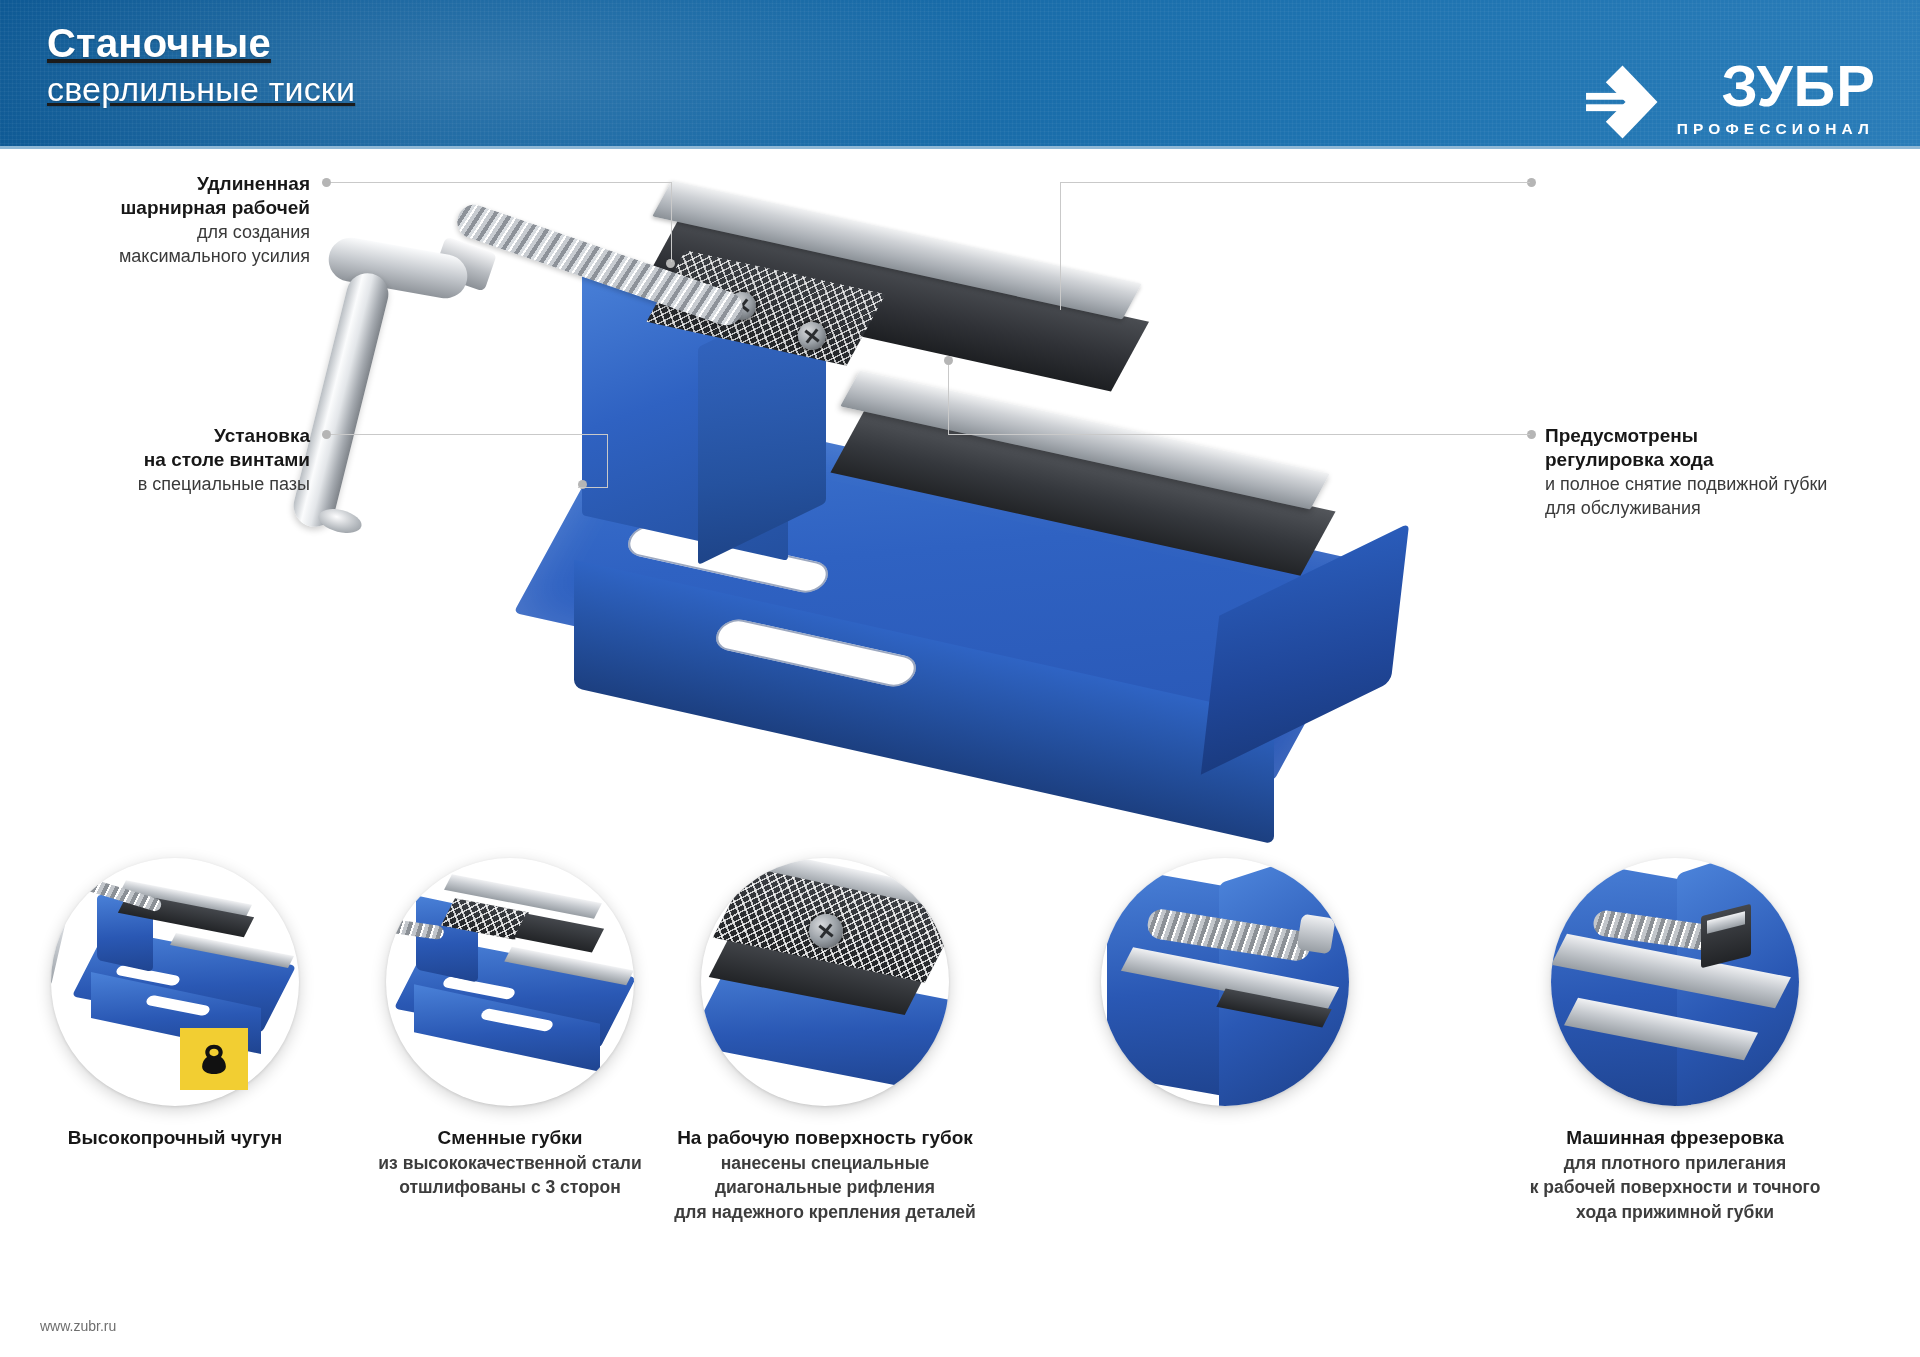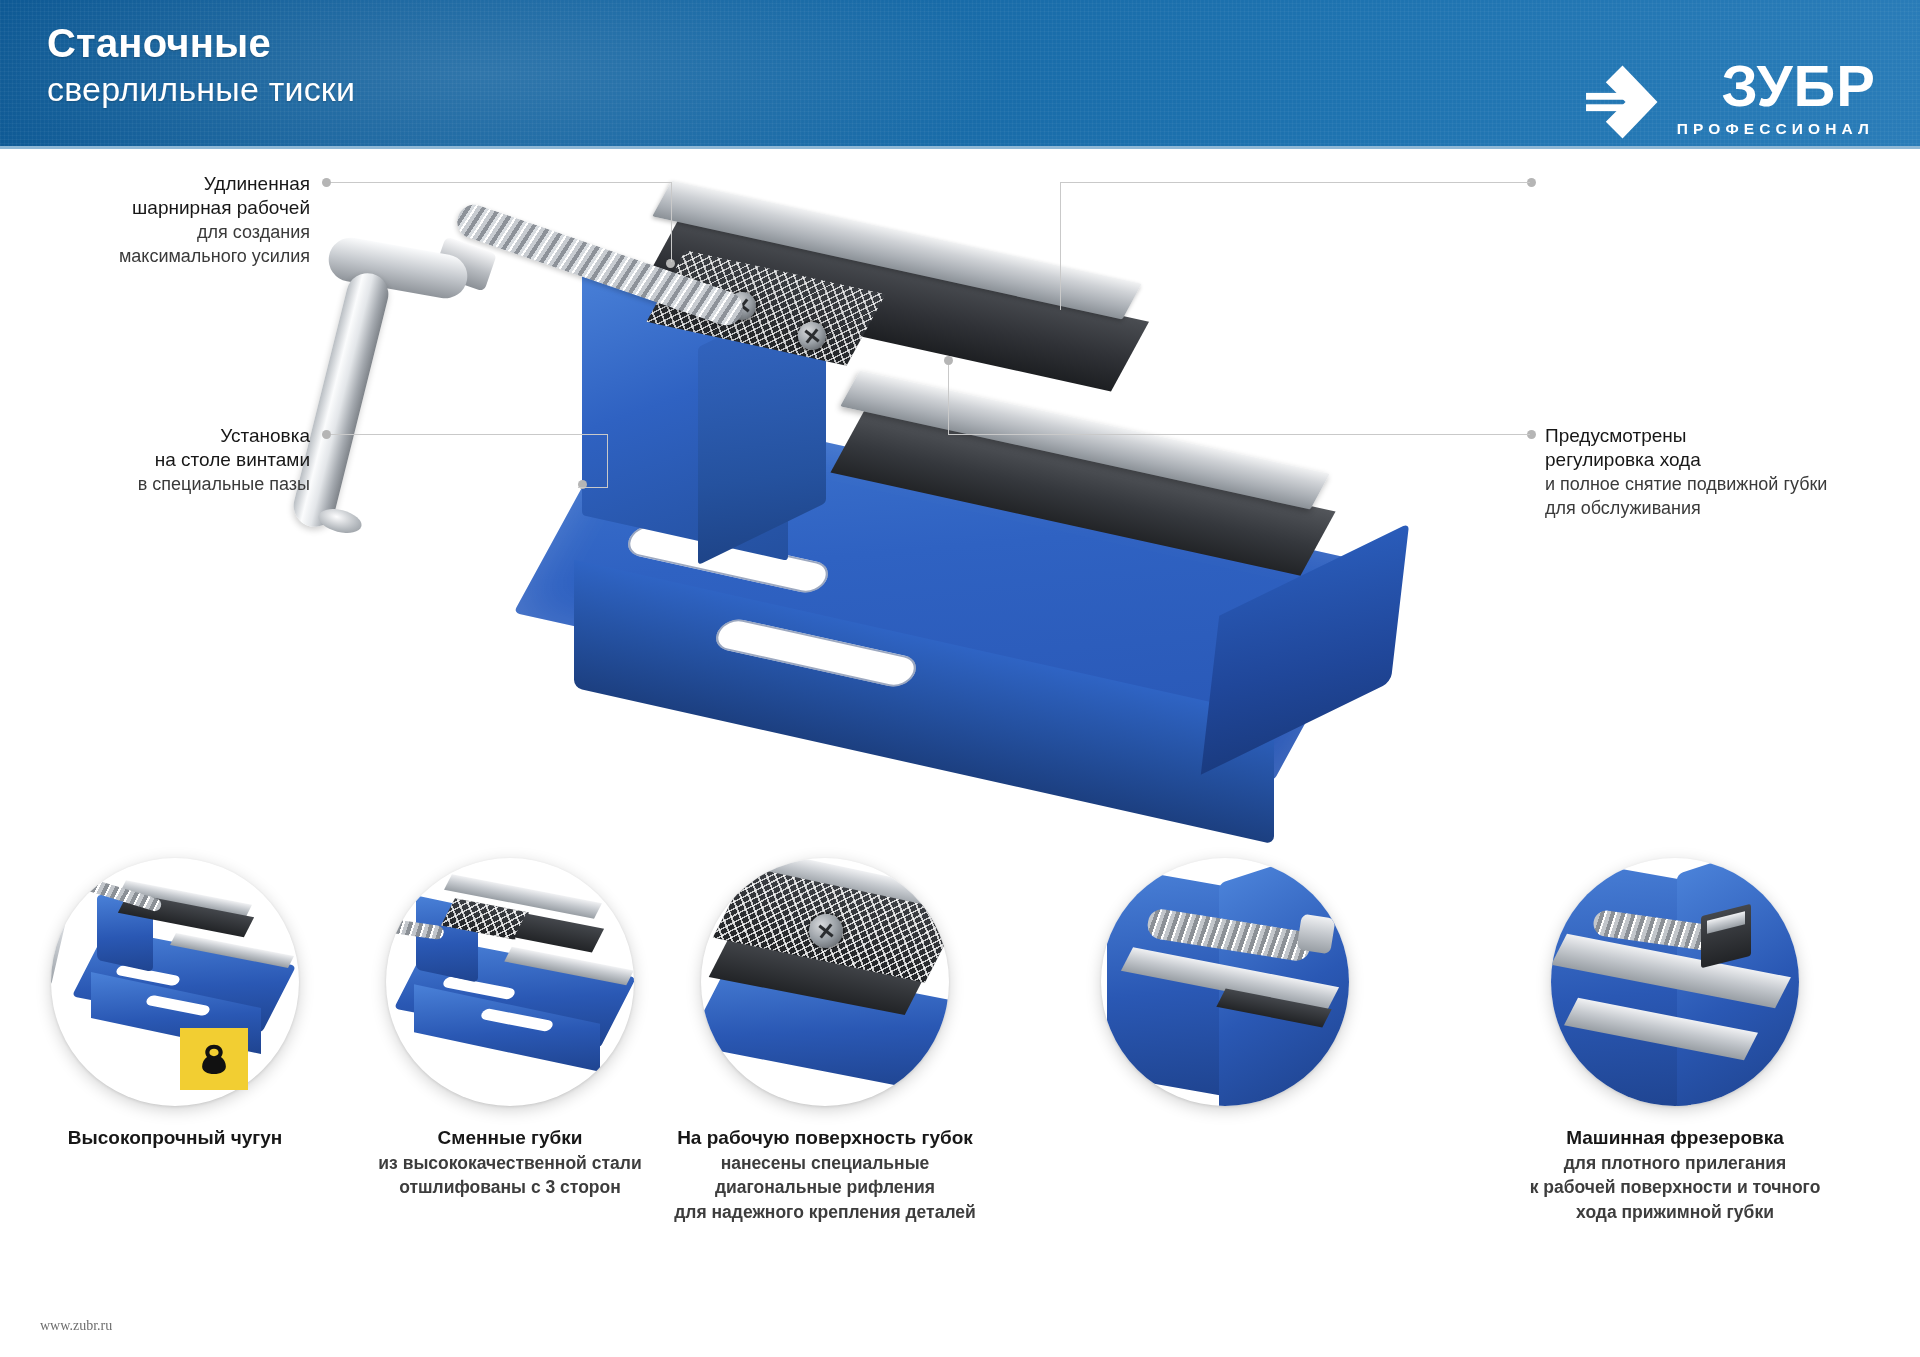--- a/index.html
+++ b/index.html
@@ -26,21 +26,21 @@
     opacity:.85;
   }
   #header-sheen{
     position:absolute; left:-5%; top:-60%; width:60%; height:220%;
     background:radial-gradient(ellipse at center, rgba(255,255,255,.12), rgba(255,255,255,0) 65%);
   }
   #header-rule {
     position:absolute; left:0; top:146px; width:1920px; height:3px;
     background:#8fb8d6;
   }
-  #title-block { position:absolute; left:47px; top:22px; }
+  #title-block { position:absolute; left:47px; top:22px;text-decoration:underline; }
   #title-main {
     font-size:40px; font-weight:bold; color:#ffffff; line-height:1.08;
     letter-spacing:.2px; text-shadow:0 1px 2px rgba(0,0,0,.22);
   }
   #title-sub {
     font-size:34px; font-weight:normal; color:#ffffff; line-height:1.2;
     margin-top:4px; letter-spacing:.2px; text-shadow:0 1px 2px rgba(0,0,0,.18);
   }
 
   #logo-block {
@@ -53,21 +53,21 @@
     font-size:58px; font-weight:bold; color:#fff; line-height:.98;
     letter-spacing:1px;
   }
   #logo-tagline {
     font-size:15.5px; font-weight:bold; color:#fff; letter-spacing:5.1px;
     margin-top:5px; margin-right:2px;
   }
 
   
   .callout { position:absolute; }
-  .c-title { font-size:19px; font-weight:normal; line-height:1.27; color:#171717; }
+  .c-title { font-size:19px; font-weight:bold; line-height:1.27; color:#171717; }
   .c-body  { font-size:18px; font-weight:normal; line-height:1.34; color:#3a3a3a; }
   .c-right { text-align:right; }
   .c-left  { text-align:left; }
 
   .dot {
     position:absolute; width:9px; height:9px; border-radius:50%;
     background:#b5b5b5;
   }
   .lead {
     position:absolute; background:#c9c9c9;
@@ -242,21 +242,21 @@
     width:68px; height:62px; background:#F2CE32;
     display:flex; align-items:center; justify-content:center;
     z-index:5;
   }
   .feat-caption { margin-top:20px; text-align:center; padding:0 4px; }
   .f-title { font-size:19px; font-weight:bold; line-height:1.3; color:#171717; }
   .f-body  { font-size:17.5px; line-height:1.35; color:#3d3d3d; margin-top:1px;font-weight:bold; }
 
   #footer-url {
     position:absolute; left:40px; top:1318px;
-    font-size:14px; color:#6e6e6e;font-family:Liberation Serif, serif;
+    font-size:14px; color:#6e6e6e;
   }
 </style>
 </head>
 <body>
 
 <div id="header">
   <div id="header-texture"></div>
   <div id="header-sheen"></div>
 
   <div id="title-block">

